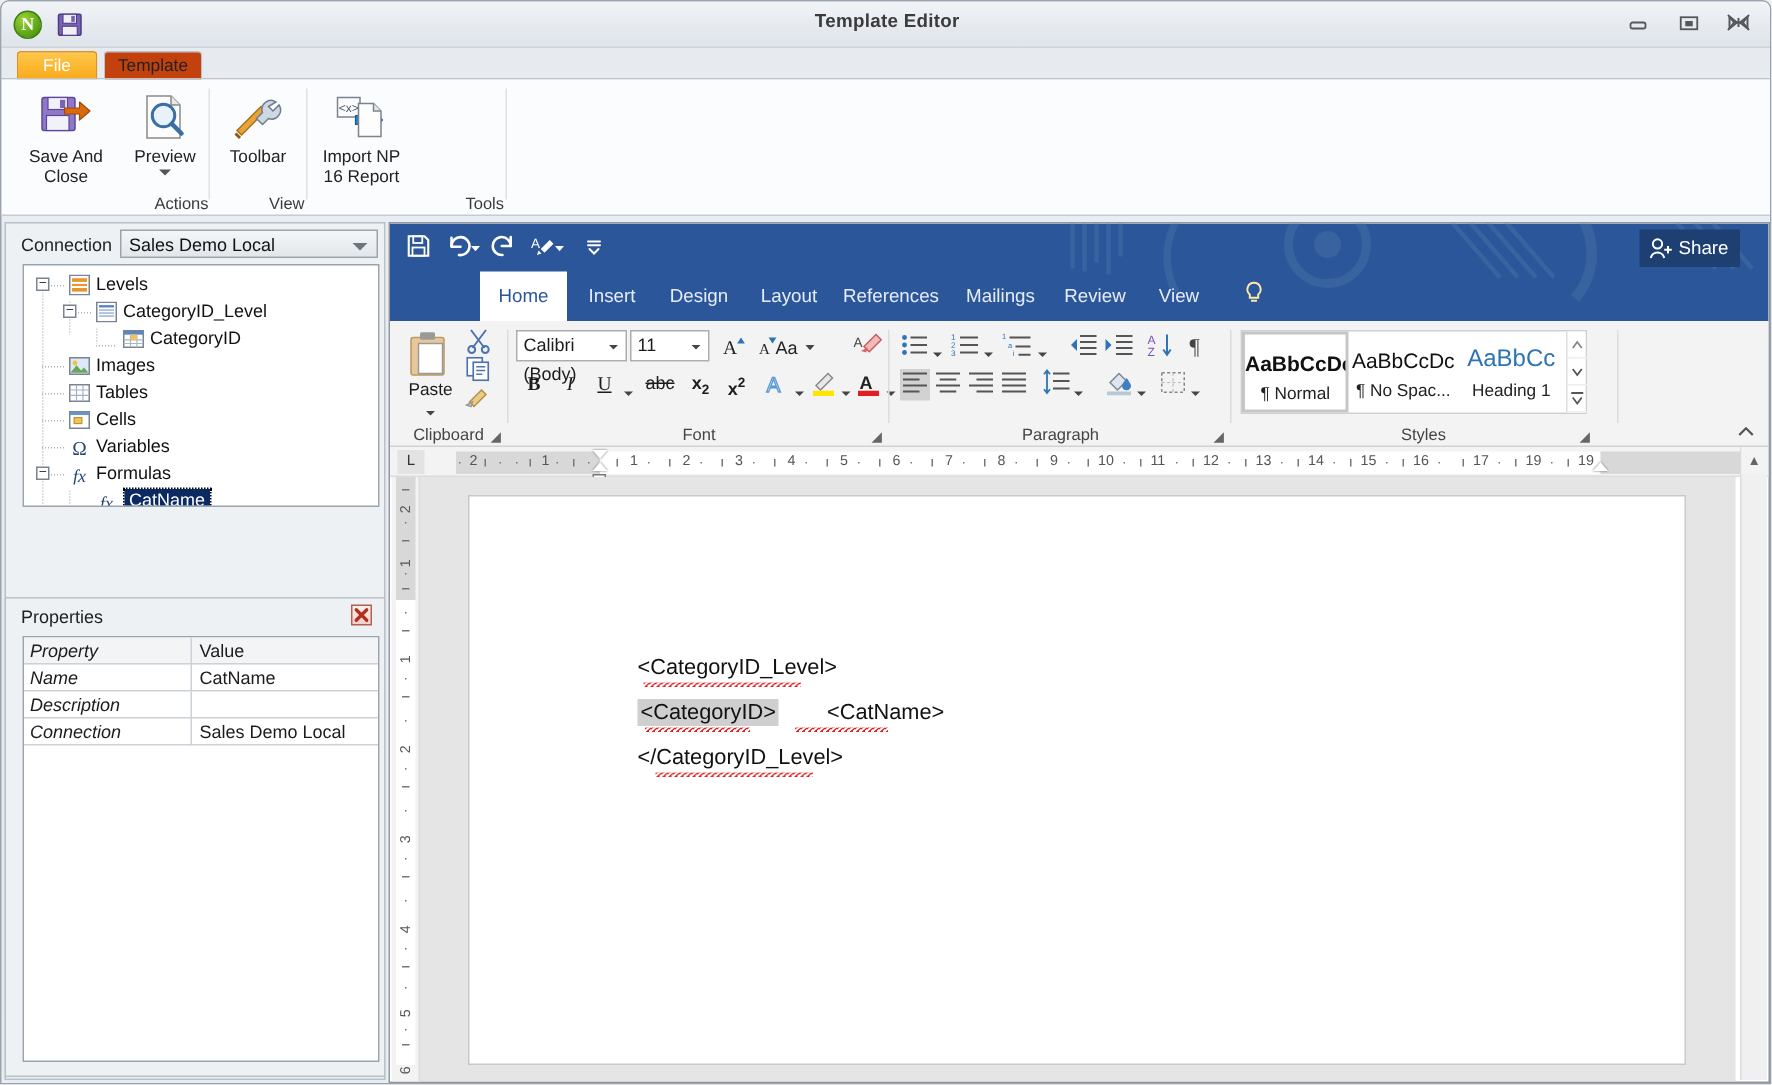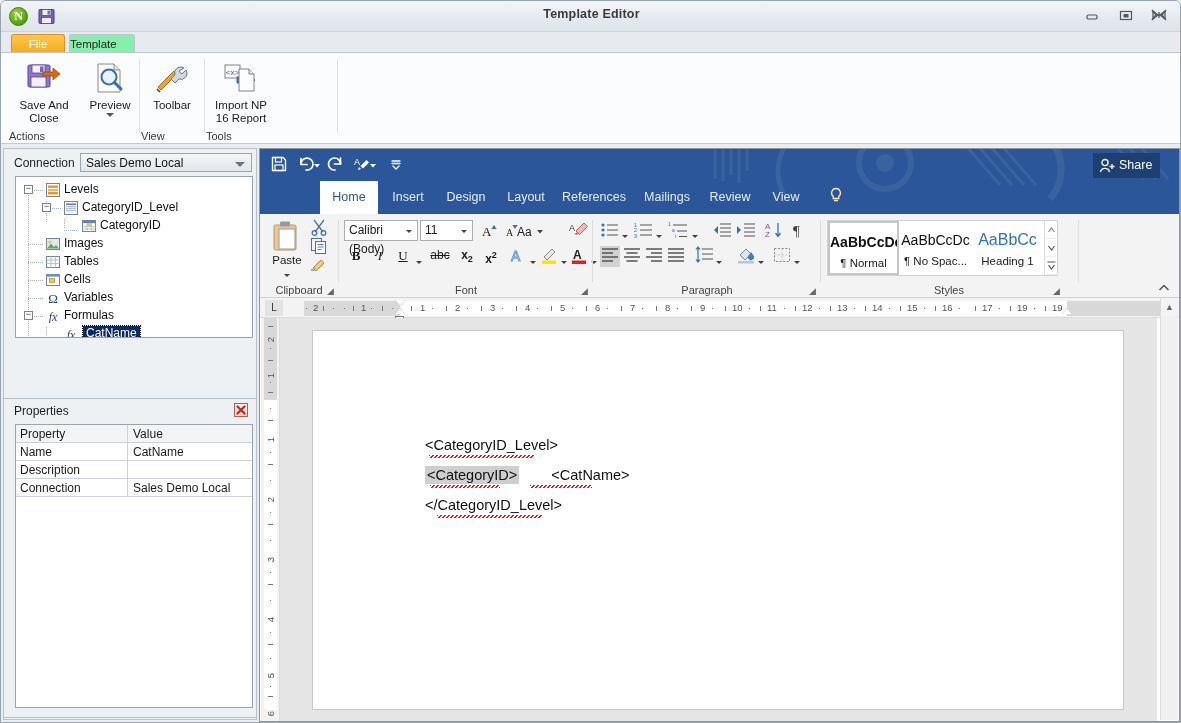--- a/index.html
+++ b/index.html
@@ -60,41 +60,41 @@
   }
   .tab-file {
     position: absolute; left: 10px; top: 2px; width: 54px; height: 21px;
     background: linear-gradient(to bottom, #ffc749, #f8a617);
     border: 1px solid #d9932a; border-bottom: none;
     border-radius: 3px 3px 0 0;
     color: #fff; font-size: 11.5px; text-align: center; line-height: 19px;
   }
   .tab-template {
     position: absolute; left: 68px; top: 2px; width: 66px; height: 21px;
-    background: #86efac;
+    background: #c2410c;
     border: 1px solid #bcc4cc; border-bottom: 1px solid #fff;
     border-radius: 3px 3px 0 0;
-    font-size: 11.5px; text-align: left; line-height: 19px; color: #222;
+    font-size: 11.5px; text-align: center; line-height: 19px; color: #222;
   }
   .outer-tabs-line {
     position: absolute; left: 0; top: 51px; width: 1181px; height: 1px;
     background: #bcc4cc;
   }
 
   
   .ribbon-outer {
     position: absolute; left: 0; top: 52px; width: 1181px; height: 91px;
     background: #fbfcfd;
     border-bottom: 1px solid #c3cbd3;
   }
   .rib-group {
     position: absolute; top: 0; height: 91px;
   }
   .rib-group .glabel {
-    position: absolute; bottom: 2px; width: 100%; text-align: left;
+    position: absolute; bottom: 2px; width: 100%; text-align: right;
     font-size: 11px; color: #3a3a3a;
   }
   .rib-sep {
     position: absolute; top: 6px; width: 1px; height: 74px; background: #dde2e7;
   }
   .big-btn {
     position: absolute; top: 4px; text-align: center; cursor: default;
   }
   .big-btn .bi { height: 42px; display: flex; align-items: center; justify-content: center; }
   .big-btn .bl { font-size: 11.5px; color: #222; line-height: 13px; }
@@ -156,21 +156,21 @@
     background: linear-gradient(to bottom,#fff0ee,#f3cfc8);
     border: 1px solid #b35f52;
   }
   .props-close svg { display:block; }
   .props-grid {
     position: absolute; left: 11px; top: 25px; width: 238px; height: 284px;
     background: #fff; border: 1px solid #9aa4ae;
   }
   .pg-row { position: relative; height: 18px; border-bottom: 1px solid #ccd2d8; }
   .pg-row.hdr { background: #f2f4f6; }
-  .pg-c1 { position: absolute; left: 0; top: 0; width: 112px; height: 18px; border-right: 1px solid #ccd2d8; padding: 2px 0 0 4px; font-size: 12px; }
+  .pg-c1 { position: absolute; left: 0; top: 0; width: 112px; height: 18px; border-right: 1px solid #ccd2d8; padding: 2px 0 0 4px; font-size: 12px; font-style: italic; }
   .pg-c2 { position: absolute; left: 113px; top: 0; right: 0; height: 18px; padding: 2px 0 0 4px; font-size: 12px; }
 
   
   .word {
     position: absolute; left: 258px; top: 147px; width: 921px; height: 574px;
     background: #fff; border: 1px solid #8e979f;
     overflow: hidden;
   }
   .w-blue {
     position: absolute; left: 0; top: 0; width: 919px; height: 65px;

